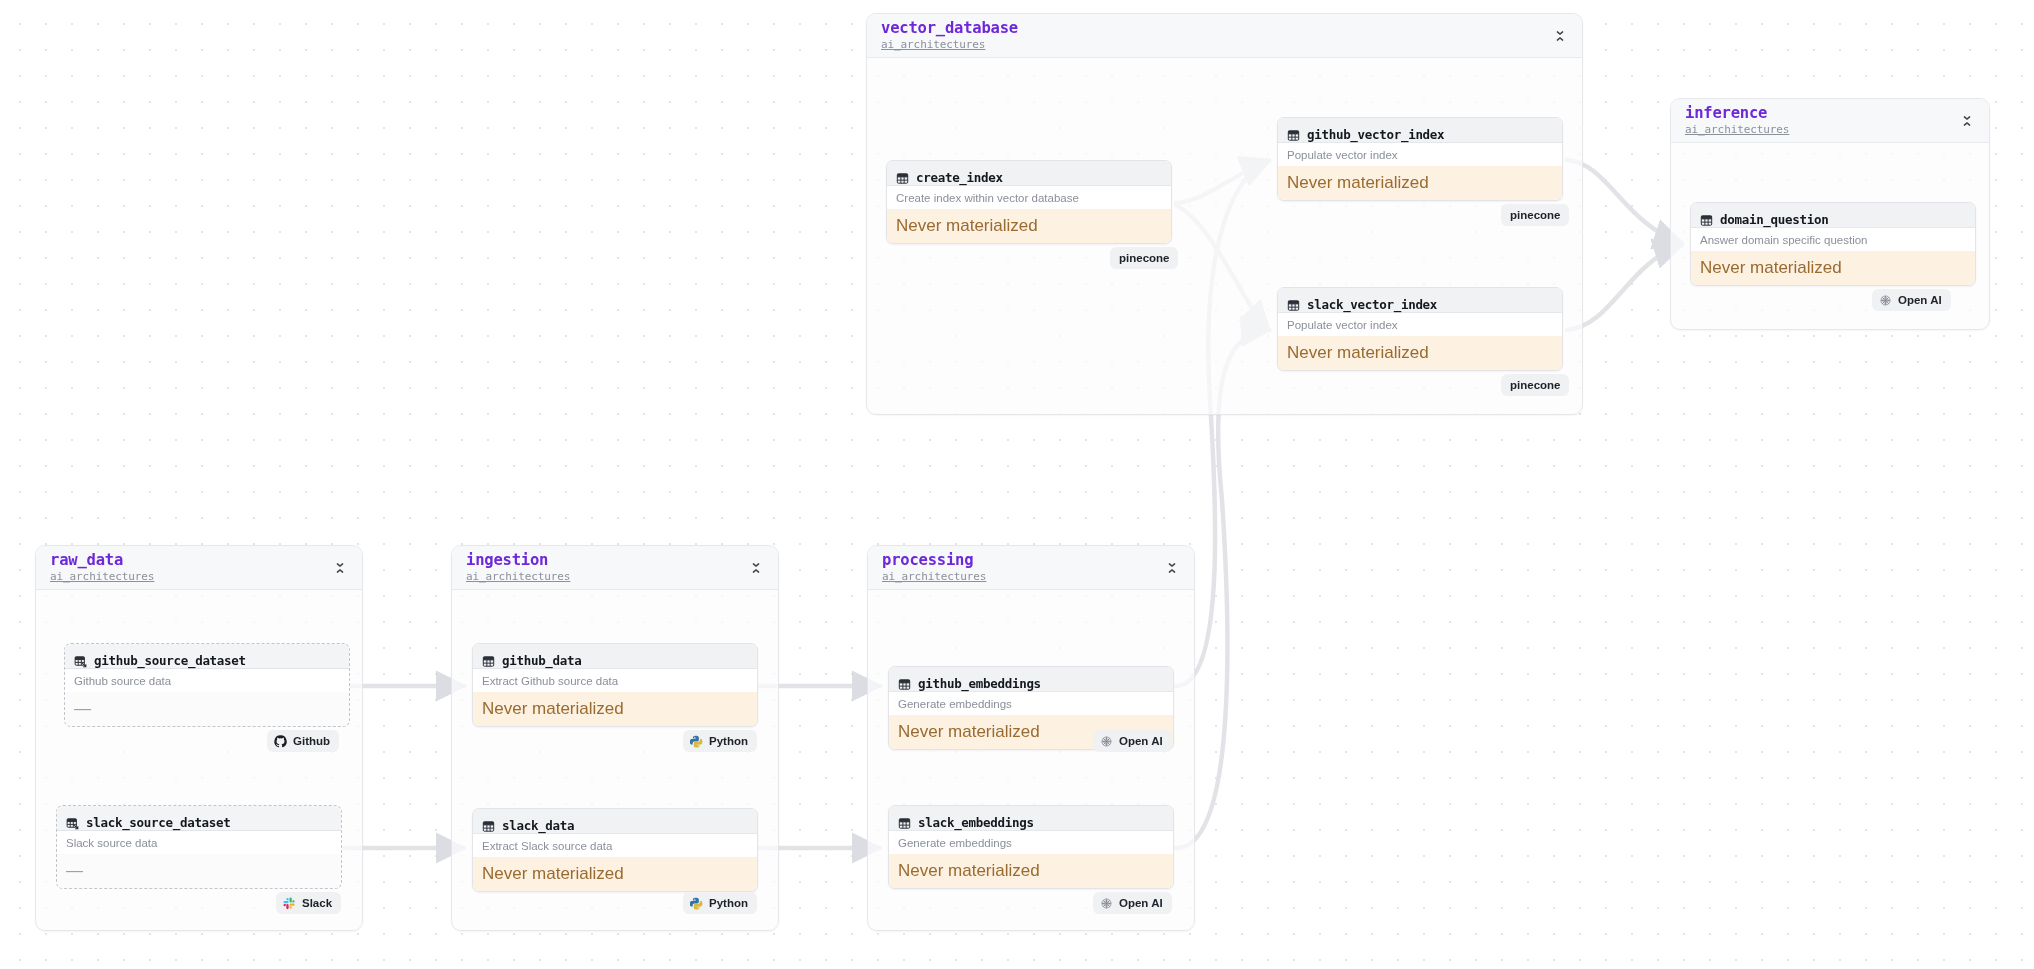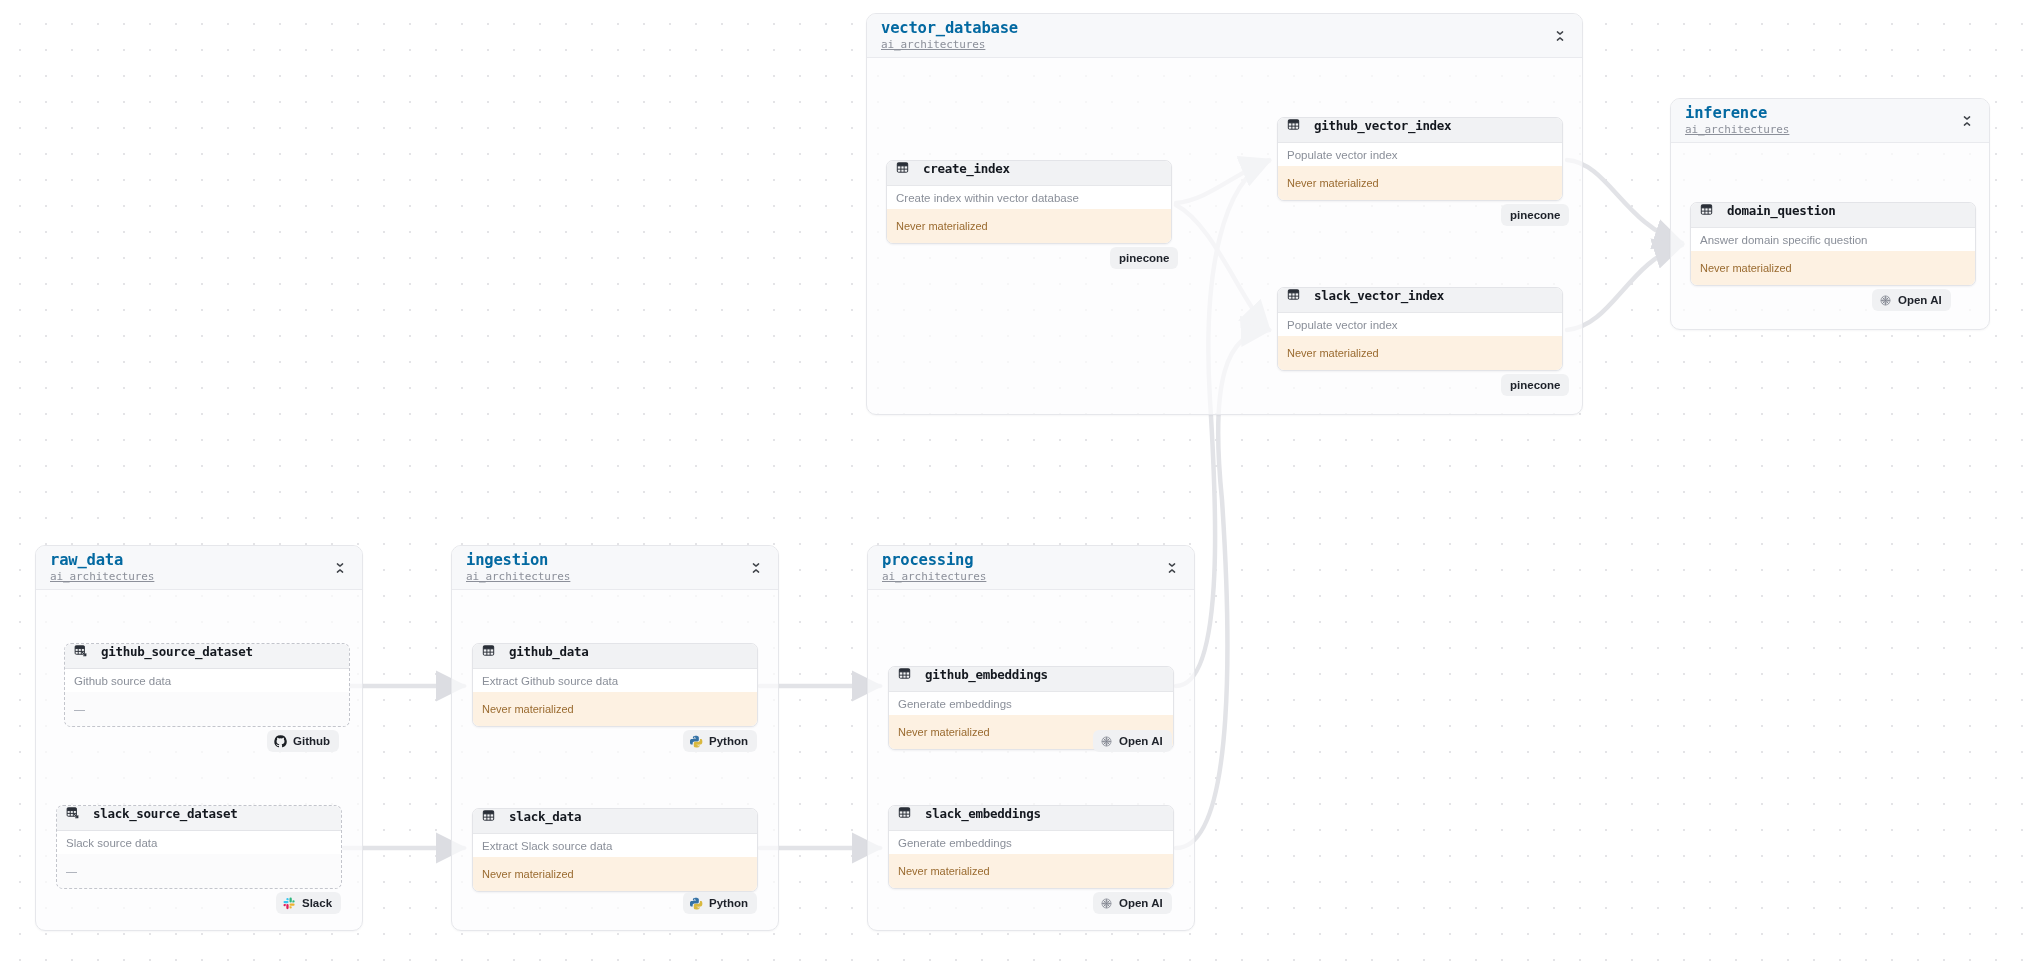--- a/index.html
+++ b/index.html
@@ -48,21 +48,21 @@
     display: flex;
     align-items: center;
     justify-content: space-between;
     padding: 0 14px 0 14px;
   }
   .group-titles { display: flex; flex-direction: column; justify-content: center; line-height: 1; }
   .group-name {
     font-family: "DejaVu Sans Mono", "Liberation Mono", monospace;
     font-size: 15.5px;
     font-weight: 700;
-    color: #0369a1;
+    color: #6d28d9;
     letter-spacing: -0.2px;
     margin-bottom: 3px;
   }
   .group-sub {
     font-family: "DejaVu Sans Mono", "Liberation Mono", monospace;
     font-size: 11px;
     font-weight: 400;
     color: #8c909a;
     letter-spacing: -0.1px;
     text-decoration: underline;
@@ -85,22 +85,22 @@
     box-shadow: 0 1px 2px rgba(16,24,40,0.05);
     overflow: hidden;
   }
   .node.source {
     border: 1.5px dashed #c3c5cc;
     background: transparent;
     box-shadow: none;
   }
   .node-header {
     display: flex;
-    align-items: flex-start;
-    gap: 14px;
+    align-items: flex-end;
+    gap: 7px;
     height: 25px;
     padding: 0 9px;
     background: #f1f2f4;
     border-bottom: 1px solid #e6e7ea;
   }
   .node.source .node-header { background: #f3f4f6; border-bottom: 1px solid #e3e4e8; }
   .node-title {
     font-family: "DejaVu Sans Mono", "Liberation Mono", monospace;
     font-size: 12.5px;
     font-weight: 700;
@@ -115,21 +115,21 @@
     font-size: 11.5px;
     color: #8a8f99;
     background: #ffffff;
     white-space: nowrap;
   }
   .node.source .node-desc { background: #ffffff; }
   .node-status {
     height: 34px;
     display: flex; align-items: center;
     padding: 12px 9px;
-    font-size: 11px;
+    font-size: 17px;
     background: #fdf1e2;
     color: #9a6b30;
     white-space: nowrap;
   }
   .node-status.empty {
     background: #fbfbfc;
     color: #9aa0aa;
   }
 
   

